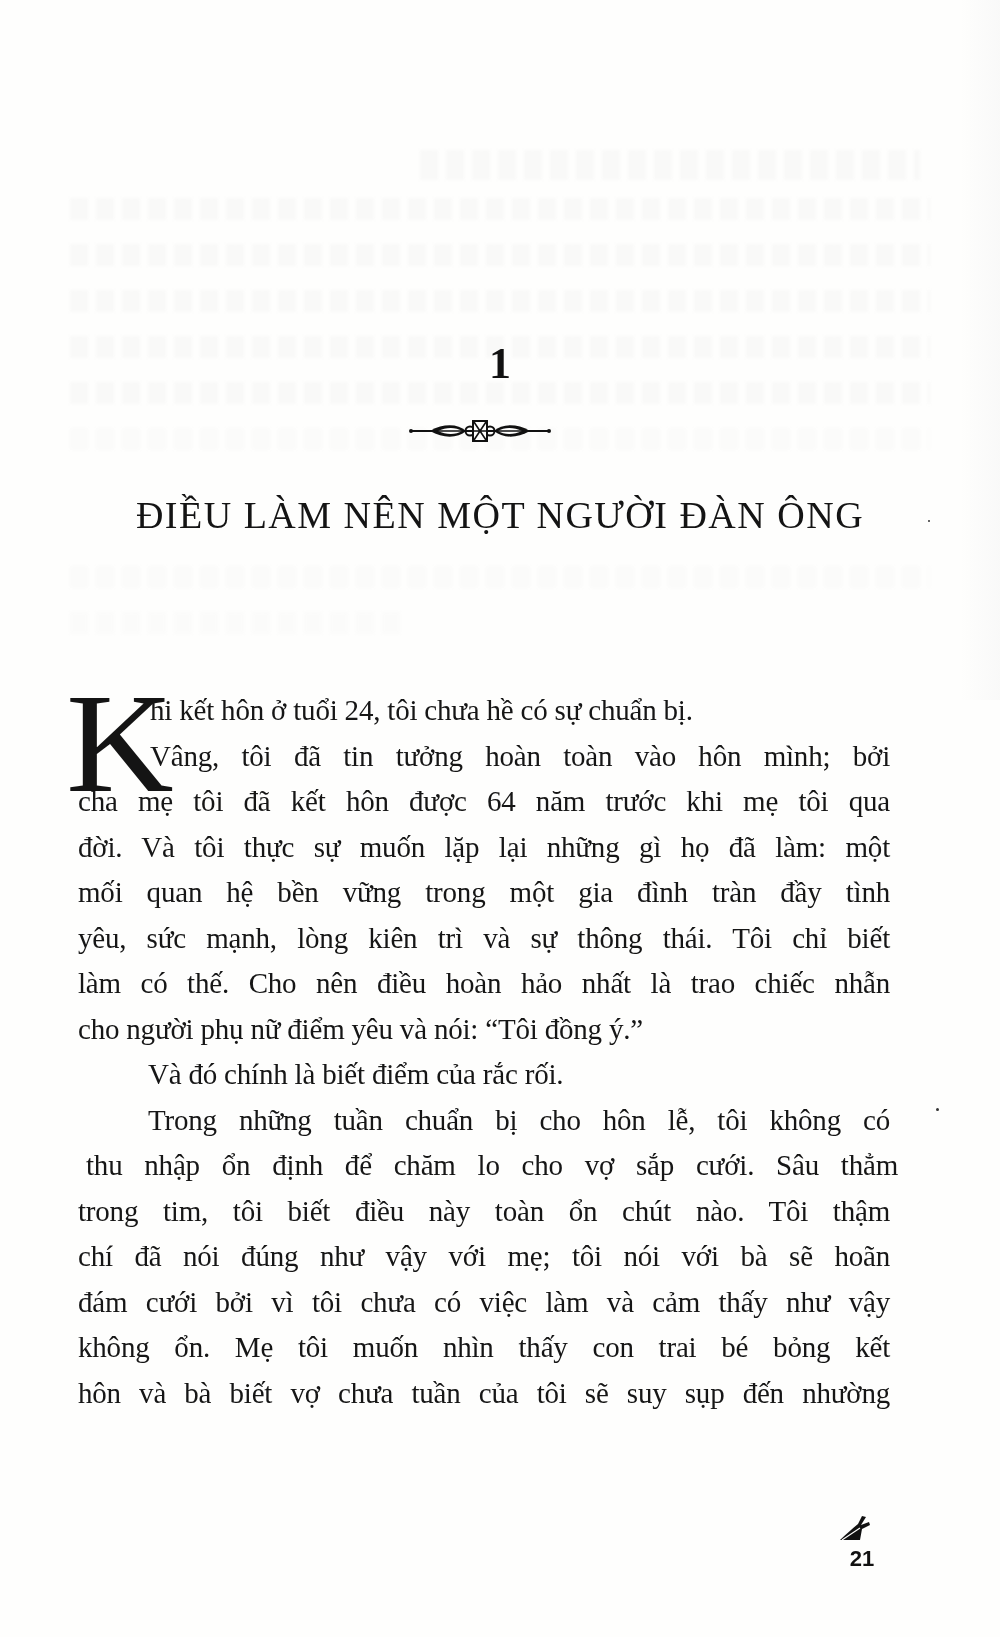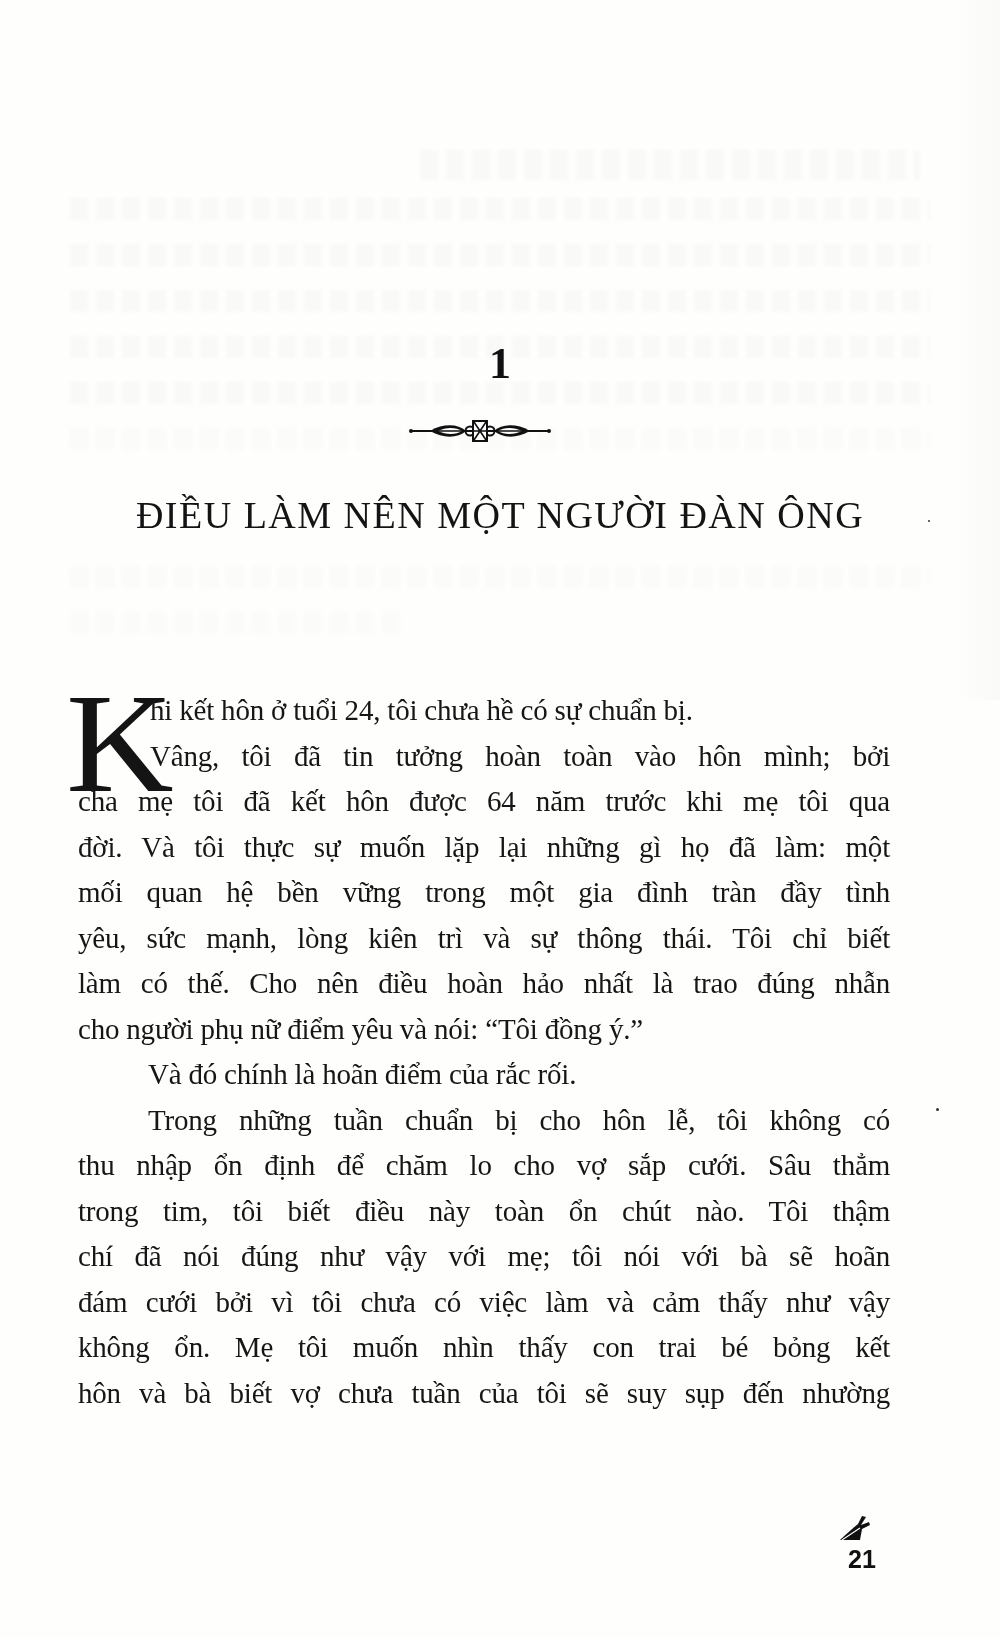--- a/index.html
+++ b/index.html
@@ -111,21 +111,21 @@
       height: 30px;
     }
     .page-number {
       position: absolute;
       left: 832px;
       top: 1544px;
       width: 60px;
       text-align: center;
       font-family: "Liberation Sans", "DejaVu Sans", sans-serif;
       font-weight: bold;
-      font-size: 25px;
+      font-size: 22px;
       line-height: 30px;
       color: #111;
     }
   </style>
 </head>
 <body>
 
 <div class="bleed" style="top:150px; left:420px; right:80px; height:30px;"></div>
 <div class="bleed" style="top:198px;"></div>
 <div class="bleed" style="top:244px;"></div>
@@ -163,25 +163,25 @@
 <div class="stray-dot" style="left:928px; top:520px; width:2px; height:2px;"></div>
 
 <div class="drop-cap">K</div>
 
 <div class="line after-cap" style="top:690px;">hi kết hôn ở tuổi 24, tôi chưa hề có sự chuẩn bị.</div>
 <div class="line after-cap justify" style="top:736px; width:740px;">Vâng, tôi đã tin tưởng hoàn toàn vào hôn mình; bởi</div>
 <div class="line justify" style="top:781px;">cha mẹ tôi đã kết hôn được 64 năm trước khi mẹ tôi qua</div>
 <div class="line justify" style="top:827px;">đời. Và tôi thực sự muốn lặp lại những gì họ đã làm: một</div>
 <div class="line justify" style="top:872px;">mối quan hệ bền vững trong một gia đình tràn đầy tình</div>
 <div class="line justify" style="top:918px;">yêu, sức mạnh, lòng kiên trì và sự thông thái. Tôi chỉ biết</div>
-<div class="line justify" style="top:963px;">làm có thế. Cho nên điều hoàn hảo nhất là trao đúng nhẫn</div>
+<div class="line justify" style="top:963px;">làm có thế. Cho nên điều hoàn hảo nhất là trao chiếc nhẫn</div>
 <div class="line" style="top:1009px;">cho người phụ nữ điểm yêu và nói: “Tôi đồng ý.”</div>
-<div class="line indent" style="top:1054px;">Và đó chính là hoãn điểm của rắc rối.</div>
+<div class="line indent" style="top:1054px;">Và đó chính là biết điểm của rắc rối.</div>
 <div class="line indent justify" style="top:1100px;">Trong những tuần chuẩn bị cho hôn lễ, tôi không có</div>
-<div class="line justify" style="top:1145px;">thu nhập ổn định để chăm lo cho vợ sắp cưới. Sâu thẳm</div>
+<div class="line justify" style="top:1145px;margin-left:8px;">thu nhập ổn định để chăm lo cho vợ sắp cưới. Sâu thẳm</div>
 <div class="line justify" style="top:1191px;">trong tim, tôi biết điều này toàn ổn chút nào. Tôi thậm</div>
 <div class="line justify" style="top:1236px;">chí đã nói đúng như vậy với mẹ; tôi nói với bà sẽ hoãn</div>
 <div class="line justify" style="top:1282px;">đám cưới bởi vì tôi chưa có việc làm và cảm thấy như vậy</div>
 <div class="line justify" style="top:1327px;">không ổn. Mẹ tôi muốn nhìn thấy con trai bé bỏng kết</div>
 <div class="line justify" style="top:1373px;">hôn và bà biết vợ chưa tuần của tôi sẽ suy sụp đến nhường</div>
 
 <div class="stray-dot" style="left:936px; top:1108px;"></div>
 
 <svg class="page-mark" viewBox="0 0 34 30" xmlns="http://www.w3.org/2000/svg">
   <path d="M2 26 C8 20, 14 15, 20 10 L24 2 L28 3 L23 11 L31 8 L32 11 L24 15 L22 26 Z" fill="#111"></path>

